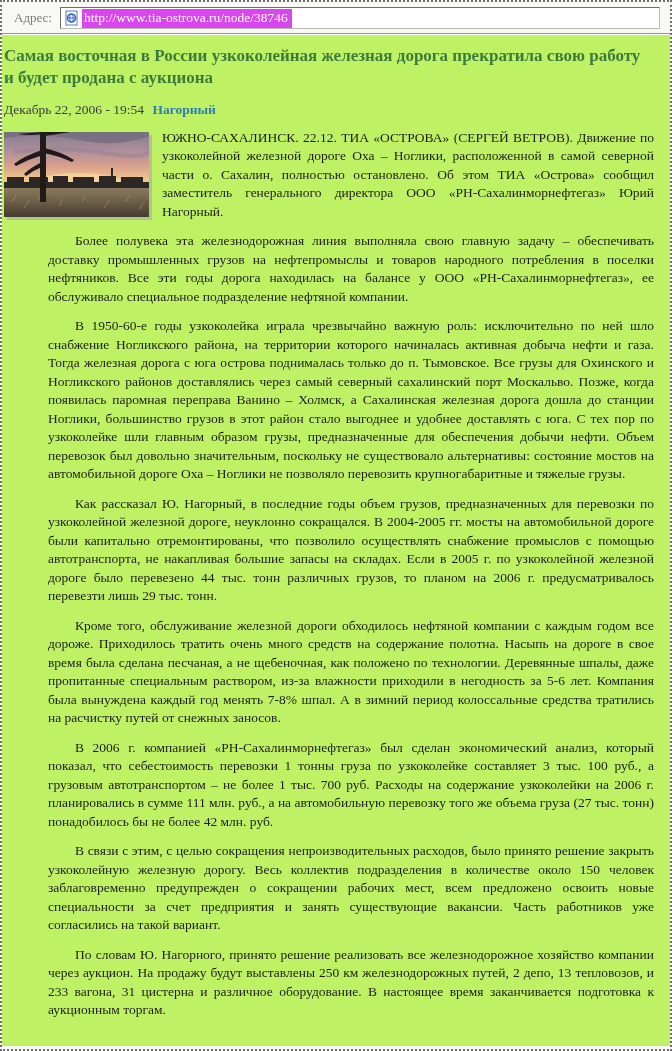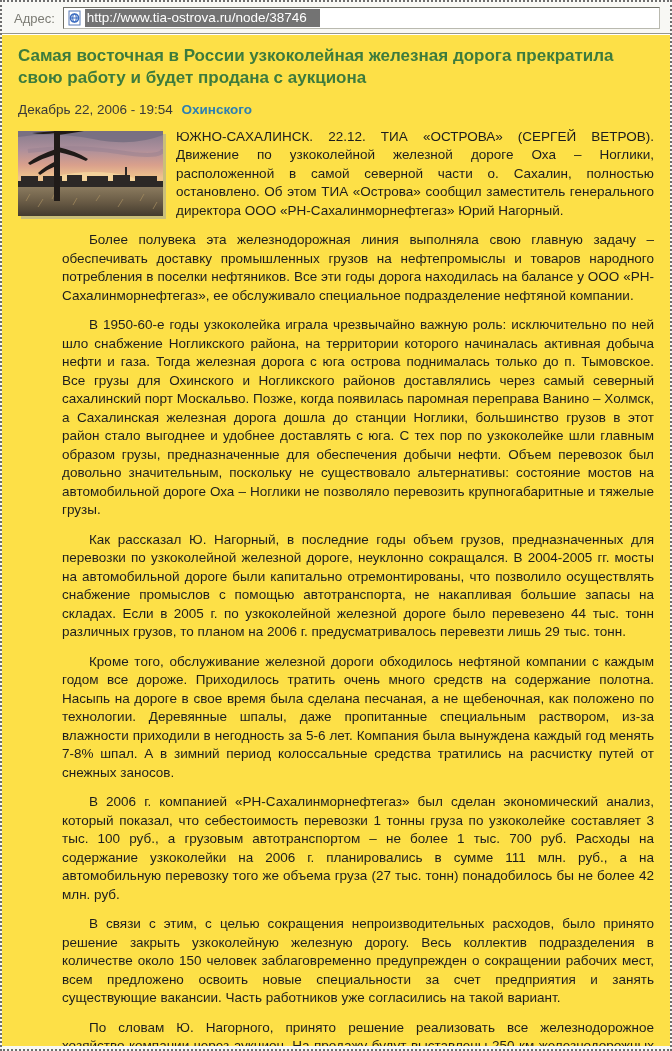--- a/index.html
+++ b/index.html
@@ -5,20 +5,21 @@
   * { box-sizing: border-box; margin: 0; padding: 0; }
   html, body { background: #ffffff; }
   body { font-family: "Liberation Sans", "DejaVu Sans", sans-serif; }
 
   .page {
     width: 672px; height: 1051px;
     border: 2px dotted #6e6e6e;
     background: #f8f8f4;
     overflow: hidden;
     position: relative;
+    font-family: Liberation Serif, serif;
   }
 
   
   .address-bar {
     display: flex; align-items: center;
     padding: 5px 10px 4px 12px;
     background: #f8f8f4;
   }
   .addr-label {
     color: #7b7b74; font-size: 13px; margin-right: 8px; white-space: nowrap;
@@ -26,32 +27,32 @@
   .addr-input {
     flex: 1; height: 22px;
     background: #ffffff;
     border: 1px solid #6f6f66;
     border-right-color: #b9b9af; border-bottom-color: #b9b9af;
     display: flex; align-items: center;
     padding: 1px 2px; overflow: hidden;
   }
   .page-icon { display: inline-block; width: 16px; height: 16px; margin: 0 2px 0 1px; flex: none; }
   .addr-url {
-    background: #737373; color: #ffffff;
-    font-size: 13.5px; padding: 1px 13px 2px 2px; white-space: nowrap;
+    background: #d946ef; color: #ffffff;
+    font-size: 13.5px; padding: 1px 4px 2px 2px; white-space: nowrap;
   }
 
   
   .divider { height: 2px; background: #96968d; border-bottom: 1px solid #ffffff; }
 
   
   .content {
-    background: #fde047;
+    background: #bef264;
     height: calc(100% - 36px);
-    padding: 8px 16px 10px 16px;
+    padding: 8px 16px 10px 2px;
     overflow: hidden;
   }
   h1.article-title {
     color: #3d7b3d; font-size: 17px; font-weight: bold;
     line-height: 1.32; margin: 2px 0 12px 0;
   }
   .dateline { font-size: 13.5px; color: #3a3a3a; margin-bottom: 11px; }
   .category-link { color: #2e7fb2; font-weight: bold; text-decoration: none; margin-left: 5px; cursor: pointer; }
 
   .article-body p {
@@ -88,21 +89,21 @@
   </div>
 
   <div class="divider"></div>
 
   <div class="content">
 
     <h1 class="article-title">Самая восточная в России узкоколейная железная дорога прекратила свою работу и будет продана с аукциона</h1>
 
     <div class="dateline">
       <span>Декабрь 22, 2006 - 19:54</span>
-      <a class="category-link" href="#">Охинского</a>
+      <a class="category-link" href="#">Нагорный</a>
     </div>
 
     <div class="article-body">
 
       <span class="photo">
         <svg width="145" height="85" viewBox="0 0 145 85">
           <defs>
             <linearGradient id="sky" x1="0" y1="0" x2="0" y2="1">
               <stop offset="0" stop-color="#857b8d"></stop>
               <stop offset="0.3" stop-color="#ad8f9b"></stop>

